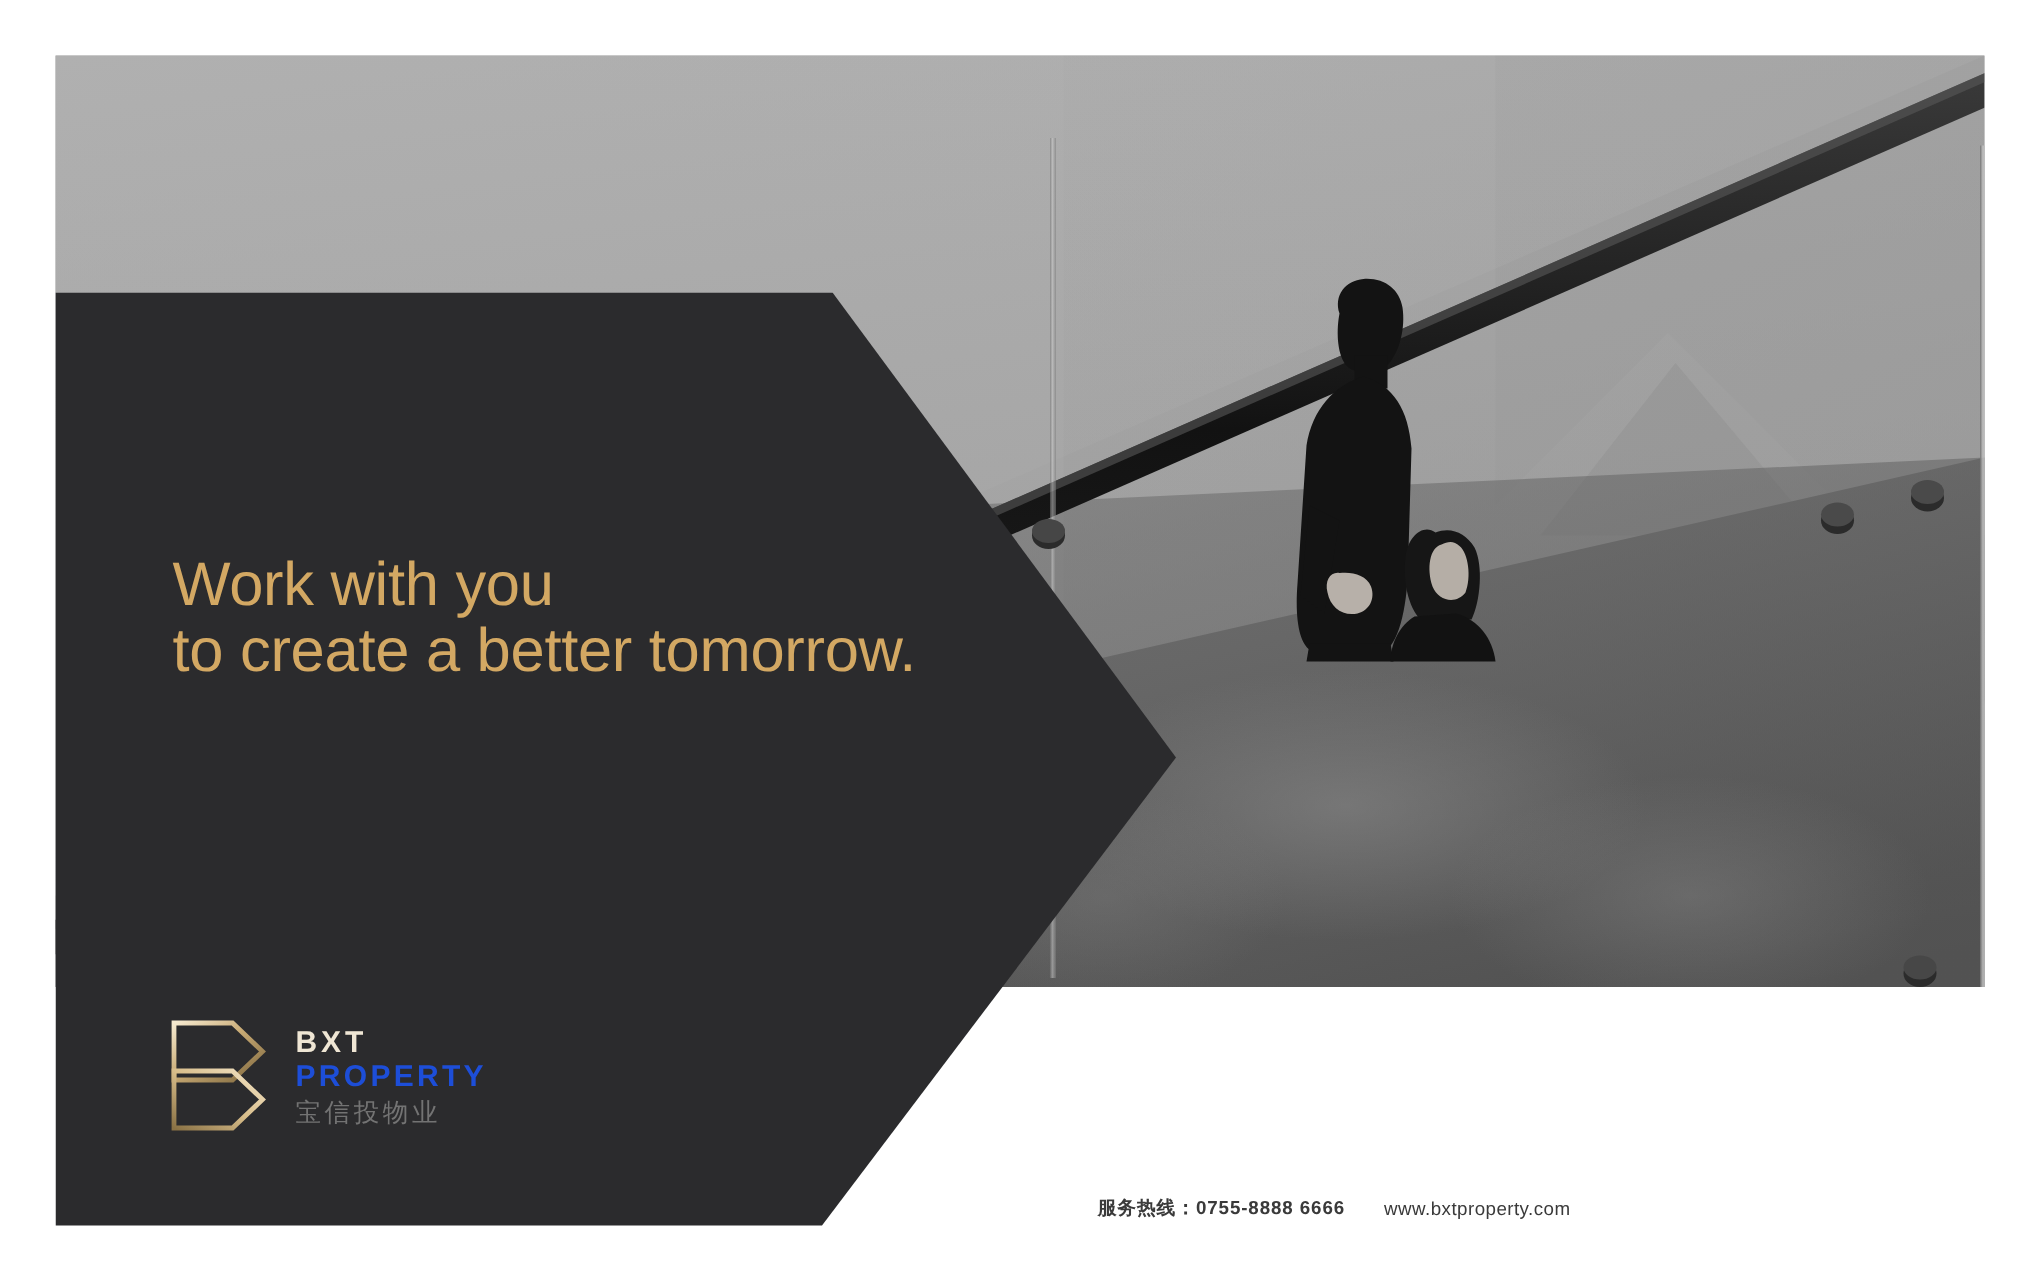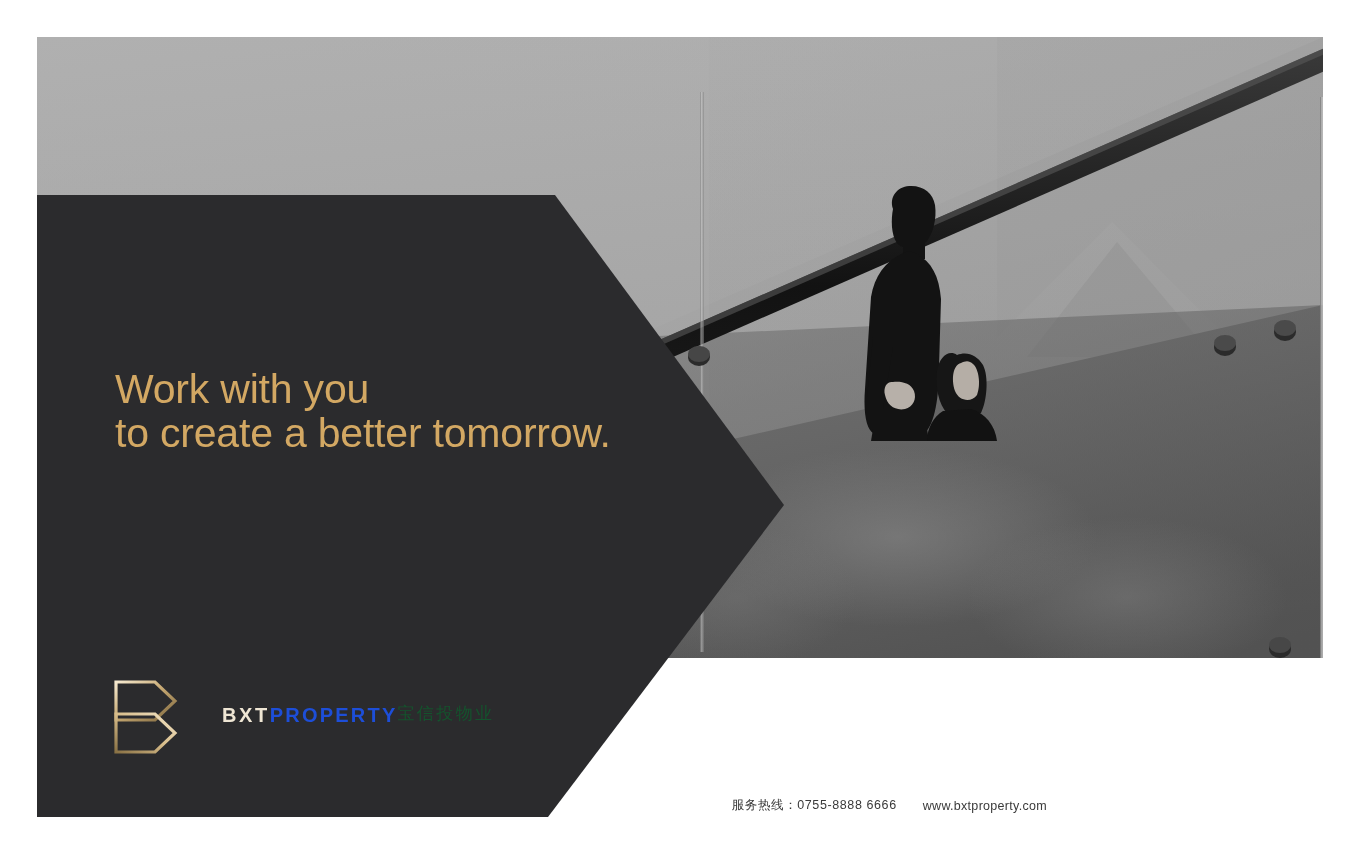--- a/index.html
+++ b/index.html
@@ -67,44 +67,44 @@
   .logo {
     position:absolute;
     left:74px; top:483px;
     display:flex;
     align-items:center;
     gap:18px;
   }
   .logo-mark { width:68px; height:78px; flex:none; }
   .logo-mark svg { display:block; width:100%; height:100%; }
 
-  .logo-words { display:flex; line-height:1;margin-left:25px; }
+  .logo-words { display:flex; flex-direction:column; line-height:1; }
   .logo-en1 {
     font-size:20px; font-weight:700; letter-spacing:2.6px;
     color:#efe6d4; margin-bottom:3px;
   }
   .logo-en2 {
     font-size:20px; font-weight:700; letter-spacing:2.2px;
     color:#1d4ed8; margin-bottom:5px;
   }
   .logo-cn {
-    font-size:17px; letter-spacing:2.4px; color:#14532d; font-weight:500;
+    font-size:17px; letter-spacing:2.4px; color:#737373; font-weight:500;
   }
 
   
   .footer {
     position:absolute;
     right:37px; bottom:36px;
     display:flex; align-items:center; gap:26px;
     color:#3a3a3a;
     font-size:12.5px;
     letter-spacing:0.3px;
     white-space:nowrap;
   }
-  .footer .hotline { letter-spacing:0.6px; }
+  .footer .hotline { letter-spacing:0.6px;font-weight:bold; }
 </style>
 </head>
 <body>
 
 <div id="slide">
 
   <div class="photo">
     <svg viewBox="0 0 1286 621" preserveAspectRatio="none" aria-hidden="true">
       <defs>
         <linearGradient id="gSky" x1="0" y1="0" x2="0.25" y2="1">

